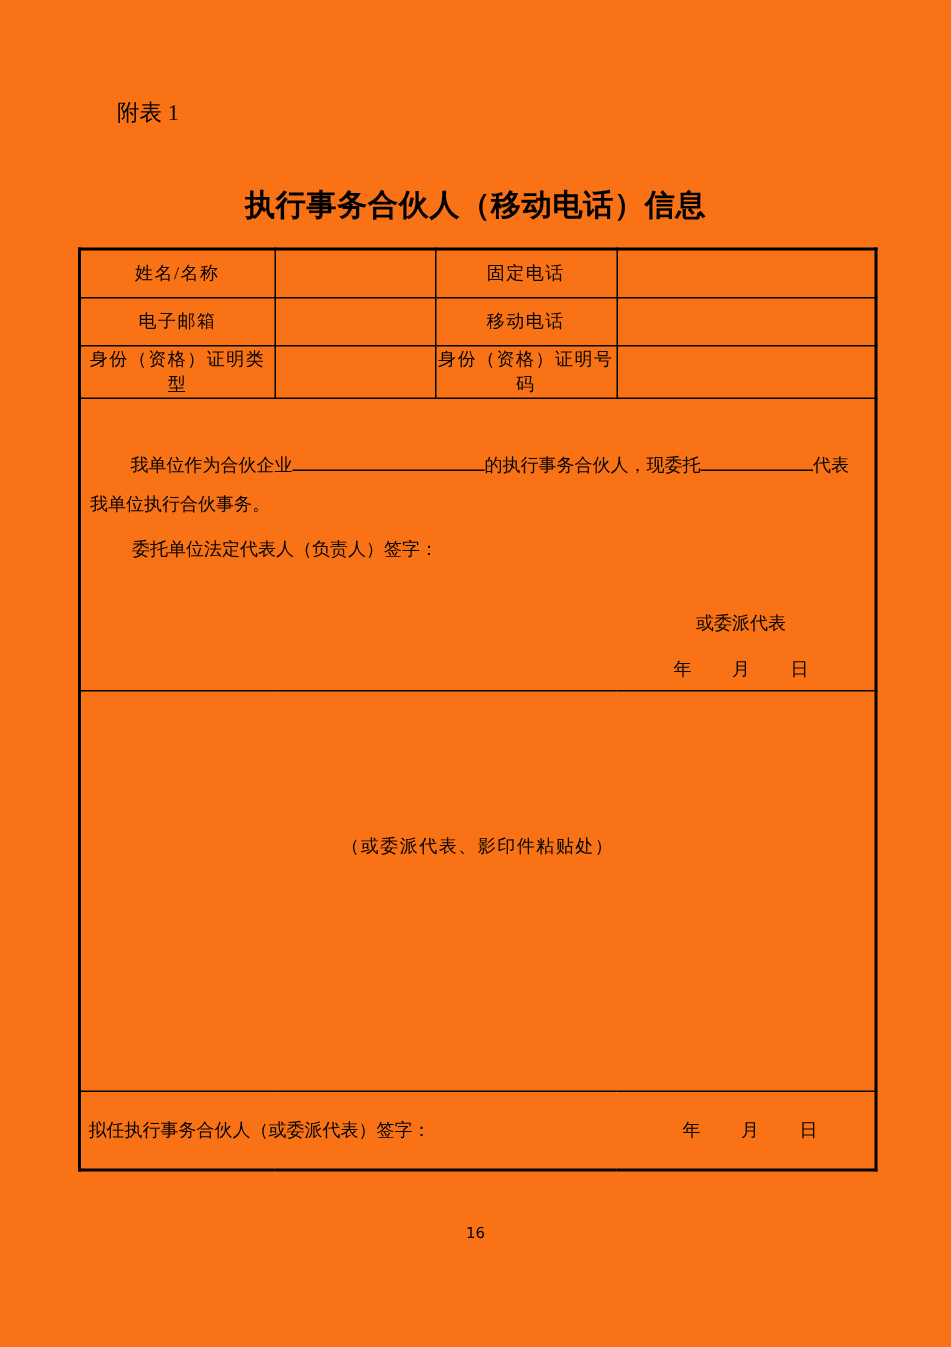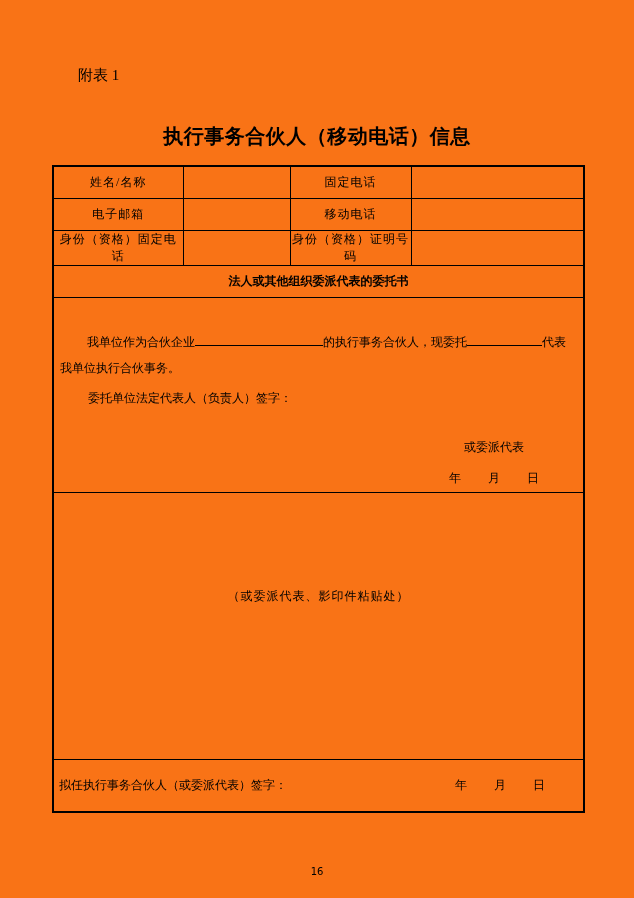--- a/index.html
+++ b/index.html
@@ -85,21 +85,21 @@
   .bottom-flex { display: flex; justify-content: space-between; align-items: center; }
   .bottom-date {
     width: 90px;
     margin-right: 33px;
     display: flex;
     justify-content: space-between;
   }
   .page-number {
     position: absolute;
     left: 0;
-    top: 866px;
+    top: 817px;
     width: 100%;
     text-align: center;
     font-size: 10px;
     font-family: "DejaVu Sans", "Liberation Sans", sans-serif;
   }
 </style>
 </head>
 <body>
 
 <div class="page">
@@ -116,27 +116,24 @@
       <td class="lbl c3">固定电话</td>
       <td class="val c4"></td>
     </tr>
     <tr class="r-info">
       <td class="lbl c1">电子邮箱</td>
       <td class="val c2"></td>
       <td class="lbl c3">移动电话</td>
       <td class="val c4"></td>
     </tr>
     <tr class="r-info">
-      <td class="lbl c1">身份（资格）固定电话</td>
+      <td class="lbl c1">身份（资格）证明类型</td>
       <td class="val c2"></td>
       <td class="lbl c3">身份（资格）证明号码</td>
       <td class="val c4"></td>
-    </tr>
-    <tr>
-      <td colspan="4" class="section-header">法人或其他组织委派代表的委托书</td>
     </tr>
     <tr>
       <td colspan="4" class="letter-cell">
         <div class="letter-line1"><span>我单位作为合伙企业</span><span class="blank blank1"><span></span></span><span>的执行事务合伙人，现委托</span><span class="blank blank2"><span></span></span><span>代表</span></div>
         <div class="letter-line2">我单位执行合伙事务。</div>
         <div class="sign-line">委托单位法定代表人（负责人）签字：</div>
         <div class="seal-block">
           <div class="seal-label">或委派代表</div>
           <div class="date-line">
             <span>年</span>

